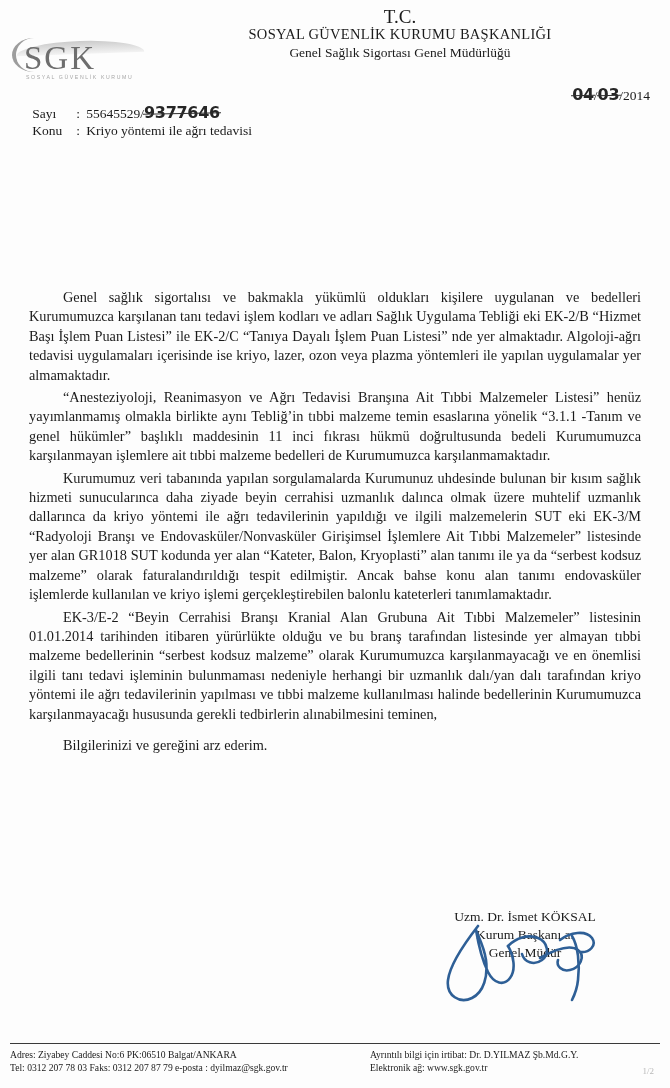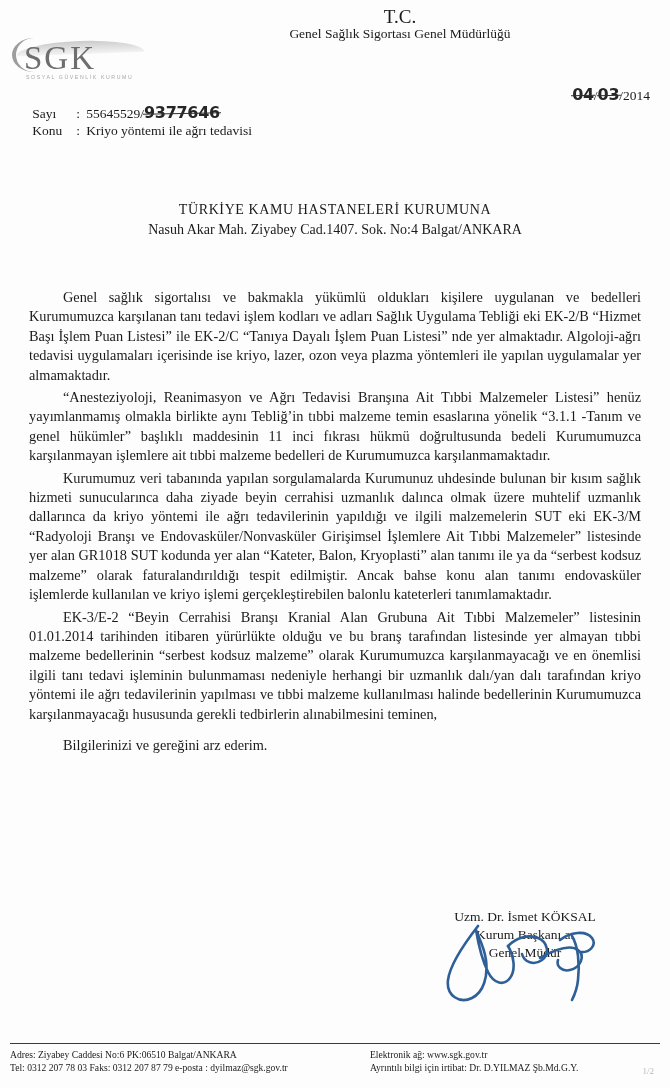--- a/index.html
+++ b/index.html
@@ -225,41 +225,38 @@
 
     <div class="logo">
       <div class="logo-swoosh"></div>
       <div class="logo-swoosh2"></div>
       <div class="logo-text">SGK</div>
       <div class="logo-sub">SOSYAL GÜVENLİK KURUMU</div>
     </div>
 
     <div class="head-lines">
       <div class="hl1">T.C.</div>
+      <div class="hl2">SOSYAL GÜVENLİK KURUMU BAŞKANLIĞI</div>
       <div class="hl3">Genel Sağlık Sigortası Genel Müdürlüğü</div>
     </div>
   </div>
 
   <div class="meta">
 
     <div class="meta-row">
       <span class="meta-key">Sayı</span><span class="meta-colon">:</span><span>55645529/</span><span class="hand">9377646</span>
 
       <span class="date"><span class="hand">04</span><span>/</span><span class="hand">03</span><span>/2014</span></span>
     </div>
 
     <div class="meta-row">
       <span class="meta-key">Konu</span><span class="meta-colon">:</span><span>Kriyo yöntemi ile ağrı tedavisi</span>
     </div>
   </div>
 
-  <div class="recipient">
-    <div class="rec1">TÜRKİYE KAMU HASTANELERİ KURUMUNA</div>
-    <div class="rec2">Nasuh Akar Mah. Ziyabey Cad.1407. Sok. No:4 Balgat/ANKARA</div>
-  </div>
 
   <div class="body">
     <p class="para last-line-left">Genel sağlık sigortalısı ve bakmakla yükümlü oldukları kişilere uygulanan ve bedelleri Kurumumuzca karşılanan tanı tedavi işlem kodları ve adları  Sağlık Uygulama Tebliği eki EK-2/B “Hizmet Başı İşlem Puan Listesi” ile EK-2/C “Tanıya Dayalı İşlem Puan Listesi” nde yer almaktadır. Algoloji-ağrı tedavisi uygulamaları içerisinde ise kriyo, lazer, ozon veya plazma yöntemleri ile yapılan uygulamalar yer almamaktadır.</p>
     <p class="para last-line-left">“Anesteziyoloji, Reanimasyon ve Ağrı Tedavisi Branşına Ait Tıbbi Malzemeler Listesi” henüz yayımlanmamış olmakla birlikte aynı Tebliğ’in tıbbi malzeme temin esaslarına yönelik “3.1.1 -Tanım ve genel hükümler” başlıklı maddesinin 11 inci fıkrası hükmü doğrultusunda bedeli Kurumumuzca karşılanmayan işlemlere ait tıbbi malzeme bedelleri de Kurumumuzca karşılanmamaktadır.</p>
     <p class="para last-line-left">Kurumumuz veri tabanında yapılan sorgulamalarda Kurumunuz uhdesinde bulunan bir kısım sağlık hizmeti sunucularınca daha ziyade beyin cerrahisi uzmanlık dalınca olmak üzere muhtelif uzmanlık dallarınca da kriyo yöntemi ile ağrı tedavilerinin yapıldığı ve ilgili malzemelerin SUT eki EK-3/M “Radyoloji Branşı ve Endovasküler/Nonvasküler Girişimsel İşlemlere Ait Tıbbi Malzemeler” listesinde yer alan GR1018 SUT kodunda yer alan “Kateter, Balon, Kryoplasti” alan tanımı ile ya da “serbest kodsuz malzeme” olarak faturalandırıldığı tespit edilmiştir. Ancak bahse konu alan tanımı endovasküler işlemlerde kullanılan ve kriyo işlemi gerçekleştirebilen balonlu kateterleri tanımlamaktadır.</p>
     <p class="para last-line-left">EK-3/E-2 “Beyin Cerrahisi Branşı Kranial Alan Grubuna Ait Tıbbi Malzemeler” listesinin 01.01.2014 tarihinden itibaren yürürlükte olduğu ve bu branş tarafından listesinde yer almayan tıbbi malzeme bedellerinin “serbest kodsuz malzeme” olarak Kurumumuzca karşılanmayacağı ve en önemlisi ilgili tanı tedavi işleminin bulunmaması nedeniyle herhangi bir uzmanlık dalı/yan dalı tarafından kriyo yöntemi ile ağrı tedavilerinin yapılması ve tıbbi malzeme kullanılması halinde bedellerinin Kurumumuzca karşılanmayacağı hususunda gerekli tedbirlerin alınabilmesini teminen,</p>
     <p class="closing">Bilgilerinizi ve gereğini arz ederim.</p>
   </div>
 
   <div class="signature">
@@ -280,20 +277,20 @@
   </div>
 
   <div class="footer">
     <div class="footer-rule"></div>
     <div class="footer-grid">
       <div class="footer-col-l">
         <div>Adres: Ziyabey Caddesi No:6 PK:06510 Balgat/ANKARA</div>
         <div>Tel: 0312 207 78 03 Faks: 0312 207 87 79  e-posta : dyilmaz@sgk.gov.tr</div>
       </div>
       <div class="footer-col-r">
+        <div>Ayrıntılı bilgi için irtibat: Dr. D.YILMAZ Şb.Md.G.Y.</div>
         <div>Elektronik ağ: www.sgk.gov.tr</div>
-        <div>Ayrıntılı bilgi için irtibat: Dr. D.YILMAZ Şb.Md.G.Y.</div>
       </div>
     </div>
     <div class="page-no">1/2</div>
   </div>
 
 </div>
 
 </body></html>

